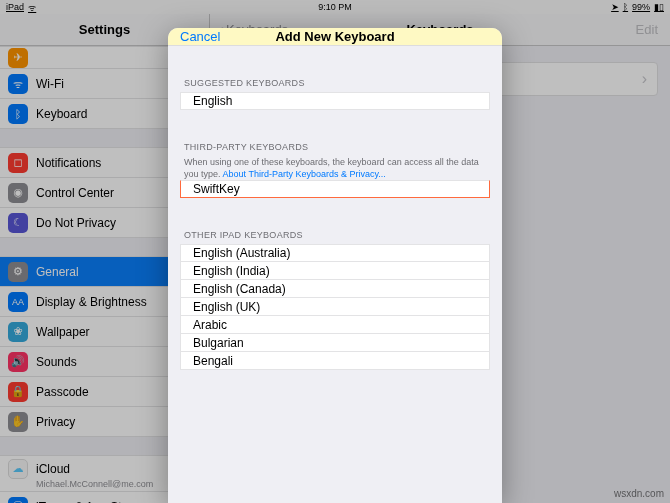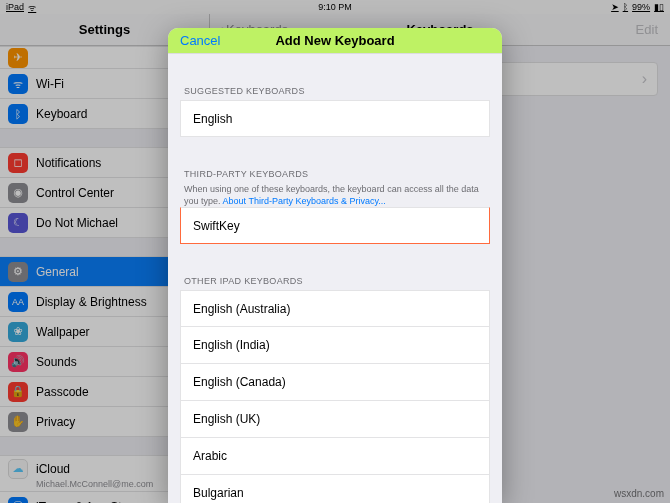--- a/index.html
+++ b/index.html
@@ -47,28 +47,28 @@
     .ic-pink { background: #ff3366; }
     .ic-white { background: #f7f7f7; border:1px solid #ddd; }
 
     
     .det-body { padding: 16px 12px; }
     .det-row { height: 34px; background: #fff; border: 1px solid #e0e0e2; border-radius: 4px; display: flex; align-items: center; justify-content: flex-end; padding: 0 10px; color: #c7c7cc; }
 
     
     .dim { position: absolute; inset: 0; background: rgba(0,0,0,0.25); }
     .sheet { position: absolute; left: 168px; right: 168px; top: 28px; bottom: 0; background: #efeff4; border-radius: 10px 10px 0 0; box-shadow: 0 6px 30px rgba(0,0,0,0.35); overflow: hidden; display: flex; flex-direction: column; }
-    .sheet-nav { height: 26px; background: #bef264; border-bottom: 1px solid #dcdcde; display: flex; align-items: center; justify-content: center; position: relative; }
+    .sheet-nav { height: 18px; background: #fef9c3; border-bottom: 1px solid #dcdcde; display: flex; align-items: center; justify-content: center; position: relative; }
     .sheet-nav .cancel { position: absolute; left: 12px; color: #007aff; font-size: 13px; }
     .sheet-nav .title { font-size: 13px; font-weight: 600; }
     .sheet-body { flex: 1; overflow: auto; padding: 0 12px; }
     .sec-header { font-size: 9px; color: #6d6d72; letter-spacing: 0.3px; margin: 32px 4px 4px; text-transform: uppercase; }
     .sec-note { font-size: 9px; color: #6d6d72; margin: 2px 4px 0; line-height: 1.35; }
     .sec-note a { color: #007aff; text-decoration: none; }
-    .krow { height: 37px; background: #fff; border: 1px solid #e3e3e5; border-top: none; display: flex; align-items: center; padding: 0 12px; font-size: 12px; color: #000; }
+    .krow { height: 18px; background: #fff; border: 1px solid #e3e3e5; border-top: none; display: flex; align-items: center; padding: 0 12px; font-size: 12px; color: #000; }
     .krow:first-of-type, .kgroup .krow.first { border-top: 1px solid #e3e3e5; }
     .kgroup { }
     .krow.highlight { border: 1.5px solid #ff6a3d; }
 
     .watermark { position: absolute; right: 6px; bottom: 4px; font-size: 10px; color: rgba(0,0,0,0.55); background: rgba(255,255,255,0.0); }
   </style>
 </head>
 <body>
 
 <div class="status-bar">
@@ -112,21 +112,21 @@
         <div class="srow">
           <div class="icon ic-red">◻</div>
           <span class="label">Notifications</span>
         </div>
         <div class="srow">
           <div class="icon ic-grey">◉</div>
           <span class="label">Control Center</span>
         </div>
         <div class="srow">
           <div class="icon ic-moon">☾</div>
-          <span class="label">Do Not Michael</span>
+          <span class="label">Do Not Privacy</span>
         </div>
       </div>
       <div class="group-gap"></div>
 
       <div class="grp grp-top">
         <div class="srow blue-sel">
           <div class="icon ic-grey">⚙</div>
           <span class="label">General</span>
         </div>
         <div class="srow">

